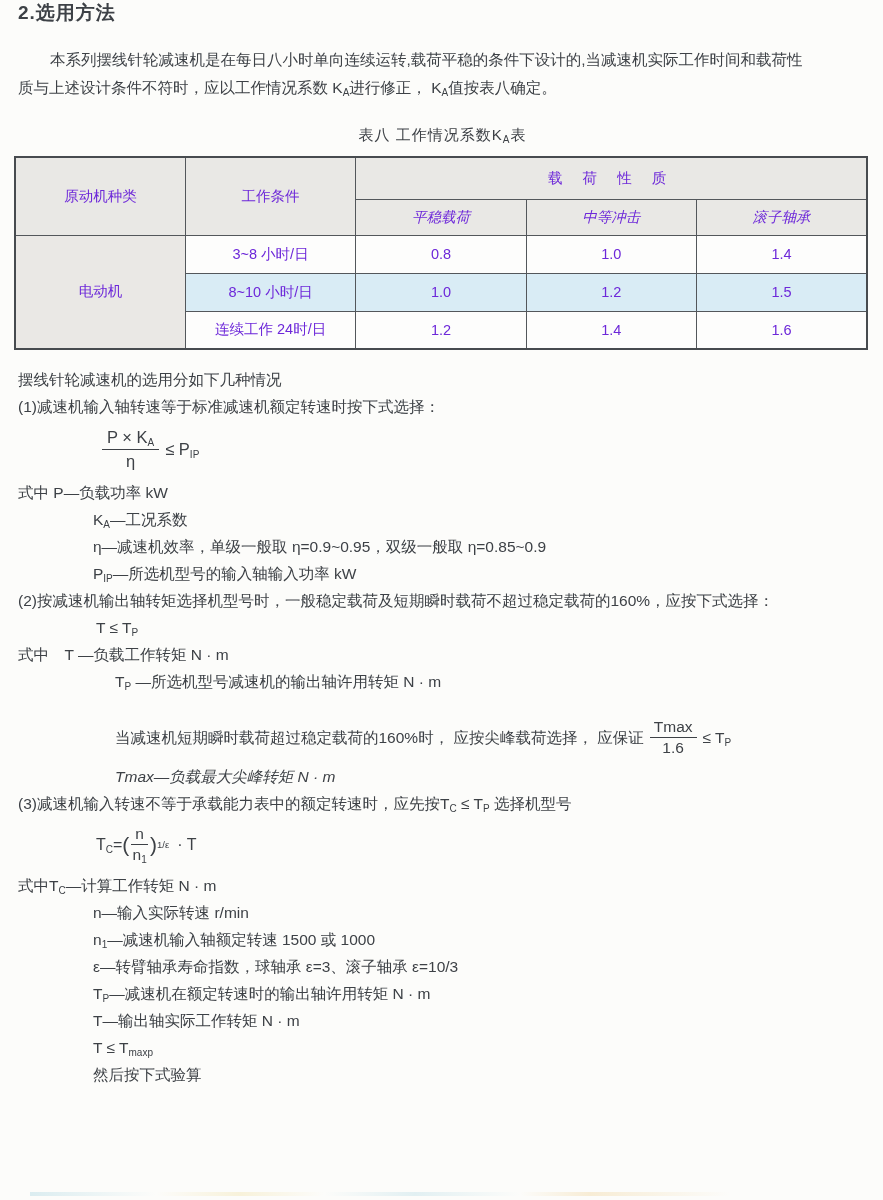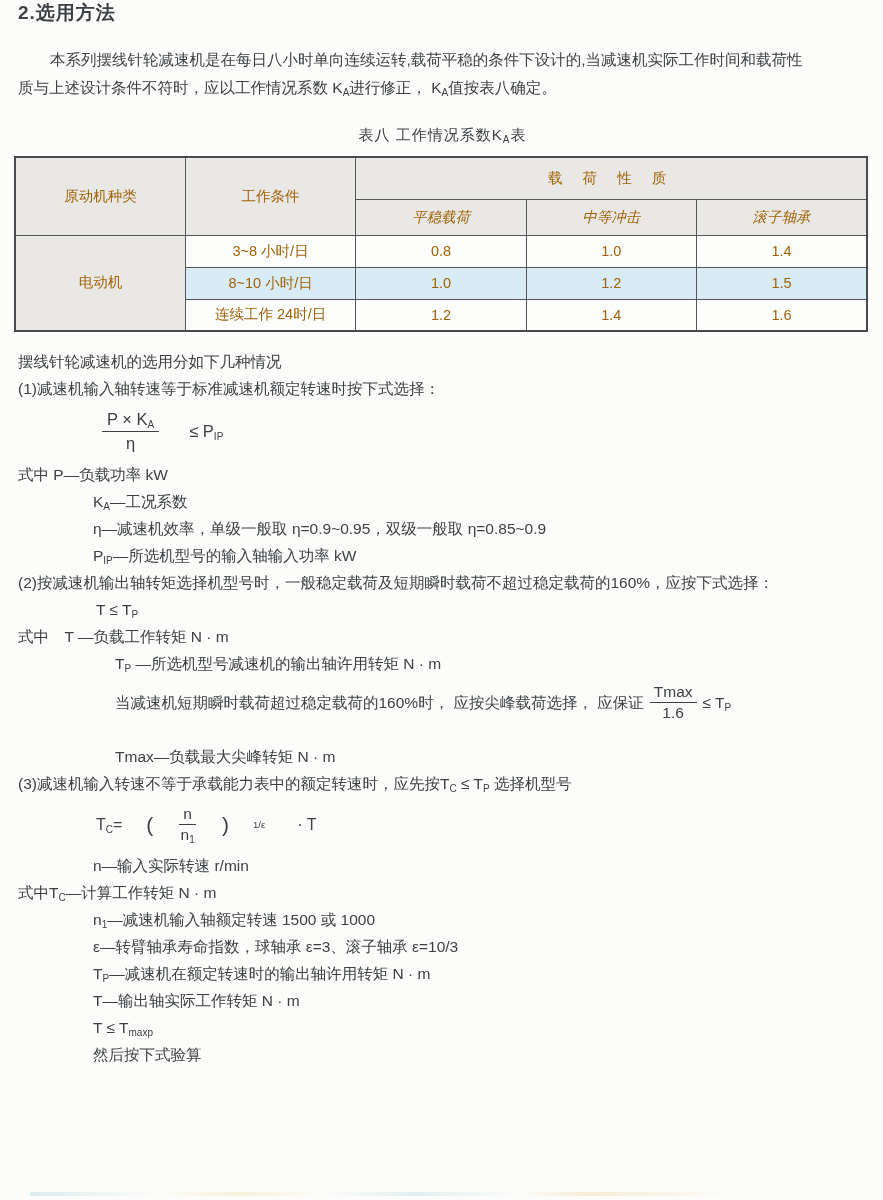--- a/index.html
+++ b/index.html
@@ -29,48 +29,48 @@
   sup.exp { font-size: 9.5px; vertical-align: 8px; line-height: 0; }
 
   .tbl-wrap { margin: 11px 0 0 -4px; }
   table.ka {
     width: 854px; border-collapse: collapse; table-layout: fixed;
     border: 2px solid #474b4f;
   }
   table.ka td {
     border: 1px solid #53575b;
     text-align: center; vertical-align: middle;
-    font-size: 14.5px; color: #a16207;
+    font-size: 14.5px; color: #6d28d9;
     padding: 0;
   }
   .r-hdr1 td { height: 42px; background: #e9e8e5; }
   .r-hdr2 td { height: 36px; background: #e9e8e5; font-style: italic; }
-  .r-body td { height: 32px; background: #fdfdfc; }
+  .r-body td { height: 38px; background: #fdfdfc; }
   td.load-hdr { letter-spacing: 8px; }
   td.motor-cell { background: #eae8e5; }
   tr.hl td { background: #d9ecf5; }
 
   .line { font-size: 15.5px; line-height: 27px; }
   .sec { margin-top: 16px; }
   .ind1 { padding-left: 75px; }
   .ind2 { padding-left: 97px; }
-  .ind-f { padding-left: 78px; gap: 24px; }
+  .ind-f { padding-left: 78px; }
 
   .formula-row {
     display: flex; align-items: center;
     font-size: 16.5px; margin: 8px 0;
   }
   .frac { display: inline-flex; flex-direction: column; align-items: center; margin: 0 6px; }
   .frac .num { padding: 0 5px 2px; border-bottom: 1.5px solid #3d4146; }
   .frac .den { padding-top: 2px; }
   .frac-inline { display: inline-flex; flex-direction: column; align-items: center; vertical-align: middle; margin: 0 6px; font-size: 15.5px; }
   .frac-inline .num { padding: 0 4px 1px; border-bottom: 1.5px solid #3d4146; line-height: 18px; }
   .frac-inline .den { padding-top: 1px; line-height: 18px; }
 
-  .peak-line { display: flex; align-items: center; margin-top: 6px; line-height: 24px; }
+  .peak-line { display: flex; align-items: center; margin-top: 23px; line-height: 24px; }
   .f3 { font-size: 16px; }
   .f3 .paren { font-size: 21px; font-weight: 300; }
 
   .scan-artifact {
     position: absolute; left: 30px; bottom: 4px; width: 700px; height: 4px;
     background: linear-gradient(90deg,
       rgba(120,190,210,.25) 0%, rgba(120,190,210,0) 18%,
       rgba(230,200,90,.2) 30%, rgba(230,200,90,0) 42%,
       rgba(120,190,210,.2) 55%, rgba(120,190,210,0) 70%,
       rgba(230,180,80,.22) 80%, rgba(120,190,210,0) 100%);
@@ -150,38 +150,38 @@
 
     <div class="line ind2 peak-line">
       <span>当减速机短期瞬时载荷超过稳定载荷的160%时， 应按尖峰载荷选择， 应保证</span>
       <span class="frac-inline">
         <span class="num">Tmax</span>
         <span class="den">1.6</span>
       </span>
       <span><span>≤ T</span><sub>P</sub></span>
     </div>
 
-    <div class="line ind2" style="margin-top:21px;">Tmax—负载最大尖峰转矩 N · m</div>
+    <div class="line ind2" style="margin-top:6px;font-style:italic;">Tmax—负载最大尖峰转矩 N · m</div>
 
     <div class="line"><span>(3)减速机输入转速不等于承载能力表中的额定转速时，应先按T</span><sub>C</sub><span> ≤ T</span><sub>P</sub><span> 选择机型号</span></div>
 
     <div class="formula-row ind-f f3">
       <span><span>T</span><sub>C</sub><span>=</span></span>
       <span class="paren">(</span>
       <span class="frac-inline" style="margin:0 2px;">
         <span class="num">n</span>
         <span class="den"><span>n</span><sub>1</sub></span>
       </span>
       <span class="paren">)</span>
       <sup class="exp">1/ε</sup>
       <span style="margin-left:8px;"> · T</span>
     </div>
 
+    <div class="line"><span>式中T</span><sub>C</sub><span>—计算工作转矩 N · m</span></div>
     <div class="line ind1">n—输入实际转速 r/min</div>
-    <div class="line"><span>式中T</span><sub>C</sub><span>—计算工作转矩 N · m</span></div>
     <div class="line ind1"><span>n</span><sub>1</sub><span>—减速机输入轴额定转速 1500 或 1000</span></div>
     <div class="line ind1">ε—转臂轴承寿命指数，球轴承 ε=3、滚子轴承 ε=10/3</div>
     <div class="line ind1"><span>T</span><sub>P</sub><span>—减速机在额定转速时的输出轴许用转矩 N · m</span></div>
     <div class="line ind1">T—输出轴实际工作转矩 N · m</div>
     <div class="line ind1"><span>T ≤ T</span><sub>maxp</sub></div>
     <div class="line ind1">然后按下式验算</div>
   </div>
 
 </div>
 

